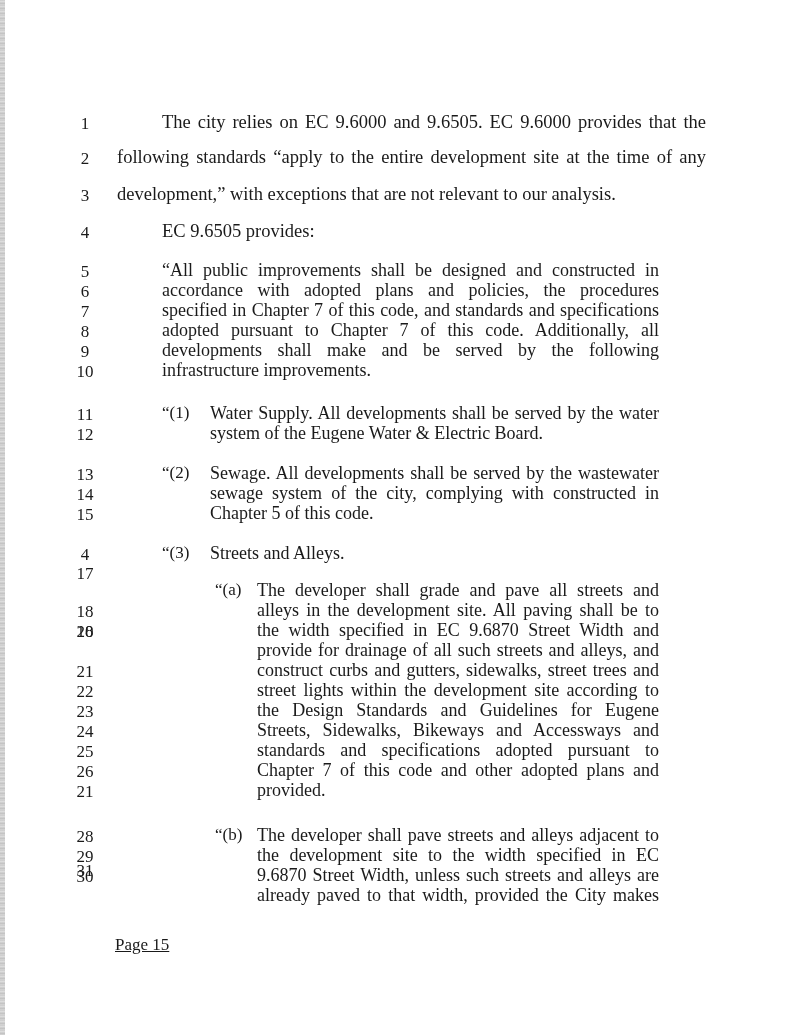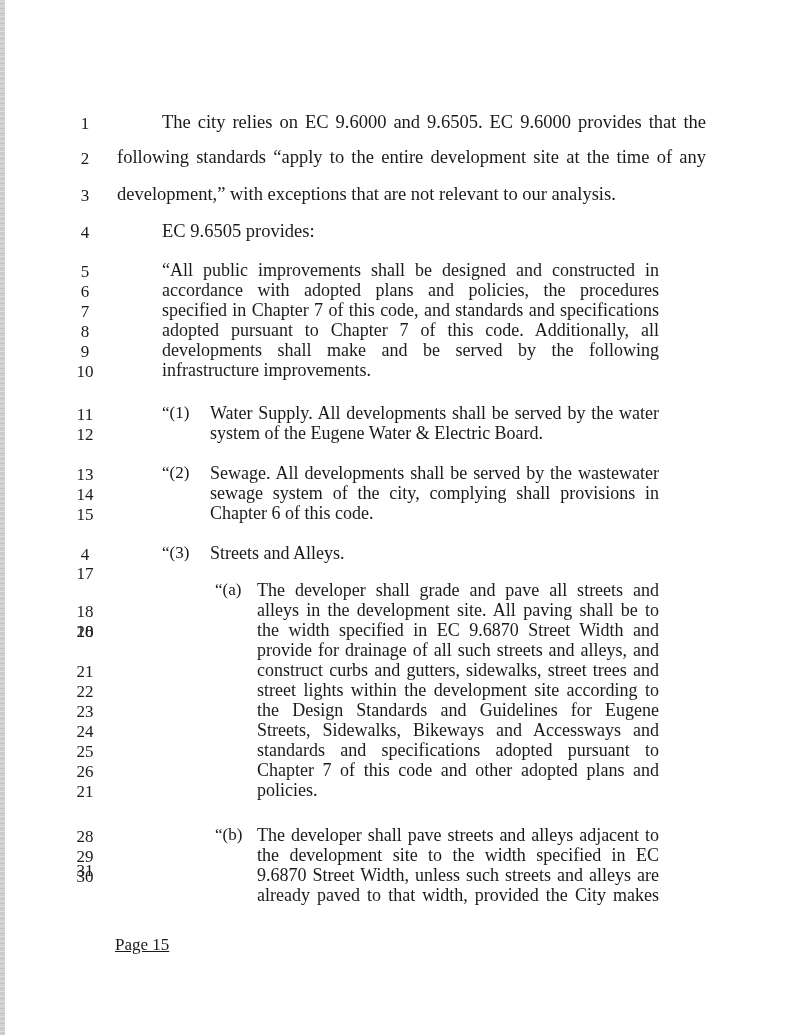--- a/index.html
+++ b/index.html
@@ -53,23 +53,23 @@
   <div class="mk" style="top:403px;left:162px">“(1)</div>
   <div class="ln" style="top:405px">11</div>
   <div class="t j" style="top:403px;left:210px;width:449px">Water Supply. All developments shall be served by the water</div>
   <div class="ln" style="top:425px">12</div>
   <div class="t" style="top:423px;left:210px">system of the Eugene Water &amp; Electric Board.</div>
 
   <div class="mk" style="top:463px;left:162px">“(2)</div>
   <div class="ln" style="top:465px">13</div>
   <div class="t j" style="top:463px;left:210px;width:449px">Sewage. All developments shall be served by the wastewater</div>
   <div class="ln" style="top:485px">14</div>
-  <div class="t j" style="top:483px;left:210px;width:449px">sewage system of the city, complying shall provisions in</div>
+  <div class="t j" style="top:483px;left:210px;width:449px">sewage system of the city, complying with constructed in</div>
   <div class="ln" style="top:505px">15</div>
-  <div class="t" style="top:503px;left:210px">Chapter 6 of this code.</div>
+  <div class="t" style="top:503px;left:210px">Chapter 5 of this code.</div>
 
   <div class="mk" style="top:543px;left:162px">“(3)</div>
   <div class="ln" style="top:545px">4</div>
   <div class="t" style="top:543px;left:210px">Streets and Alleys.</div>
 
   <div class="mk" style="top:580px;left:215px">“(a)</div>
   <div class="ln" style="top:564px">17</div>
   <div class="t j" style="top:580px;left:257px;width:402px">The developer shall grade and pave all streets and</div>
   <div class="ln" style="top:602px">18</div>
   <div class="t j" style="top:600px;left:257px;width:402px">alleys in the development site. All paving shall be to</div>
@@ -83,21 +83,21 @@
   <div class="t j" style="top:680px;left:257px;width:402px">street lights within the development site according to</div>
   <div class="ln" style="top:702px">23</div>
   <div class="t j" style="top:700px;left:257px;width:402px">the Design Standards and Guidelines for Eugene</div>
   <div class="ln" style="top:722px">24</div>
   <div class="t j" style="top:720px;left:257px;width:402px">Streets, Sidewalks, Bikeways and Accessways and</div>
   <div class="ln" style="top:742px">25</div>
   <div class="t j" style="top:740px;left:257px;width:402px">standards and specifications adopted pursuant to</div>
   <div class="ln" style="top:762px">26</div>
   <div class="t j" style="top:760px;left:257px;width:402px">Chapter 7 of this code and other adopted plans and</div>
   <div class="ln" style="top:782px">21</div>
-  <div class="t" style="top:780px;left:257px">policies.</div>
+  <div class="t" style="top:780px;left:257px">provided.</div>
 
   <div class="mk" style="top:825px;left:215px">“(b)</div>
   <div class="ln" style="top:827px">28</div>
   <div class="t j" style="top:825px;left:257px;width:402px">The developer shall pave streets and alleys adjacent to</div>
   <div class="ln" style="top:847px">29</div>
   <div class="t j" style="top:845px;left:257px;width:402px">the development site to the width specified in EC</div>
   <div class="ln" style="top:867px">30</div>
   <div class="t j" style="top:865px;left:257px;width:402px">9.6870 Street Width, unless such streets and alleys are</div>
   <div class="ln" style="top:861px">31</div>
   <div class="t j" style="top:885px;left:257px;width:402px">already paved to that width, provided the City makes</div>

